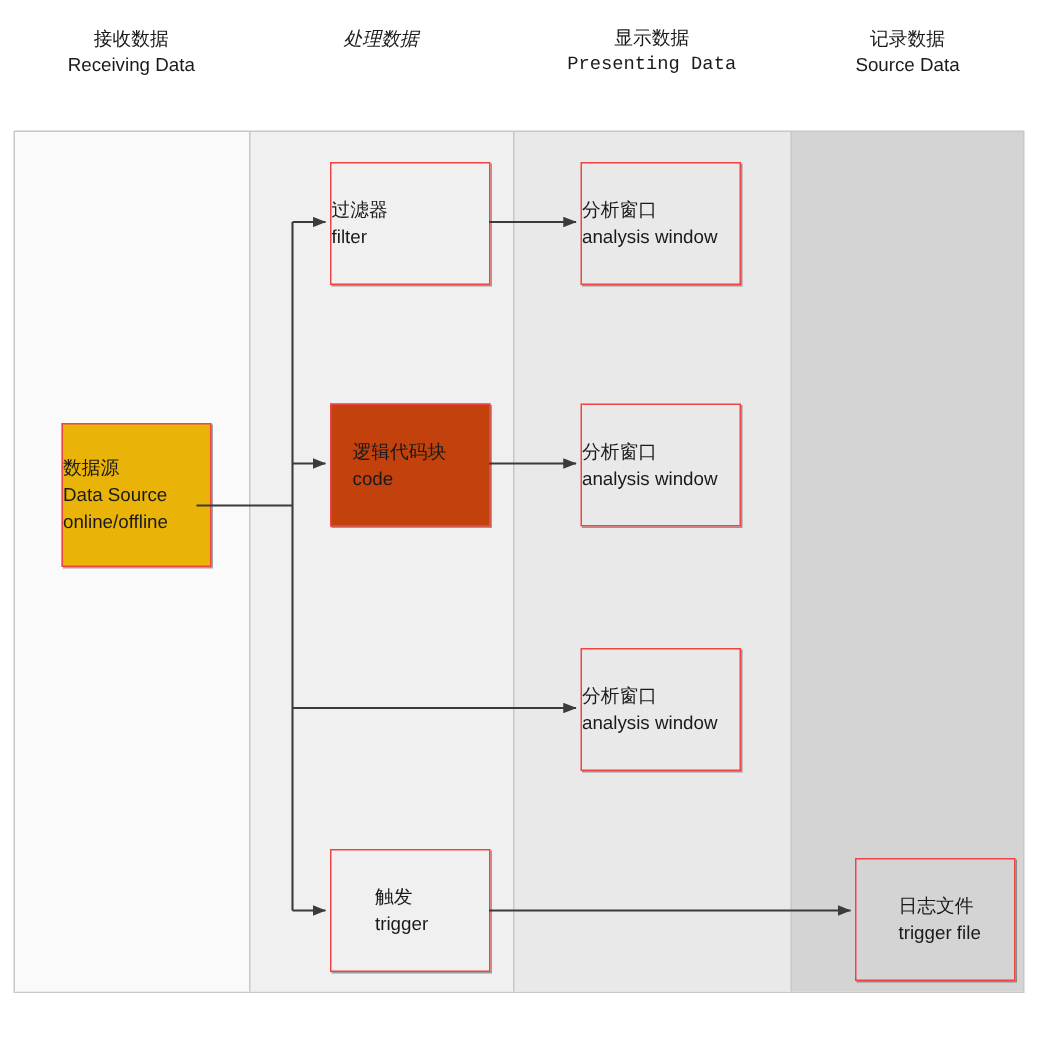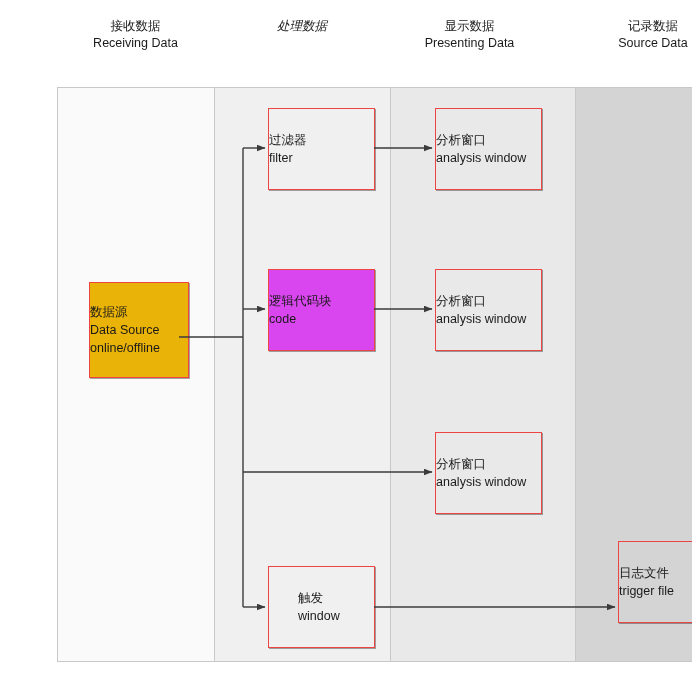--- a/index.html
+++ b/index.html
@@ -11,21 +11,20 @@
     width: 692px;
     height: 692px;
     font-family: "Liberation Sans", "DejaVu Sans", sans-serif;
     color: #1a1a1a;
     overflow: hidden;
   }
   #canvas {
     position: relative;
     width: 604px;
     height: 692px;
-    margin-left: 48px;
   }
 
   
   .lane-header {
     position: absolute;
     text-align: center;
     font-size: 12.5px;
     line-height: 17px;
     color: #1a1a1a;
     top: 18px;
@@ -98,21 +97,21 @@
 
 <div id="canvas">
 
   <div class="lane-header" style="left:9px; width:157px;">
     <span class="cn">接收数据</span>
     <span class="en">Receiving Data</span>
   </div>
   <div class="lane-header" style="left:166px; width:176px;font-style:italic;">
     <span class="cn">处理数据</span>
   </div>
-  <div class="lane-header" style="left:329px; width:185px;">
+  <div class="lane-header" style="left:342px; width:185px;font-family:Liberation Mono, monospace;">
     <span class="cn">显示数据</span>
     <span class="en">Presenting Data</span>
   </div>
   <div class="lane-header" style="left:527px; width:156px;">
     <span class="cn">记录数据</span>
     <span class="en">Source Data</span>
   </div>
 
   <div id="lanes">
 
@@ -129,46 +128,46 @@
       <span class="cn">数据源</span>
       <span class="en">Data Source</span>
       <span class="sub">online/offline</span>
     </div>
 
     <div class="node" style="left:210px; top:20px; width:107px; height:82px; background:#f0f0f0;">
       <span class="cn">过滤器</span>
       <span class="en">filter</span>
     </div>
 
-    <div class="node" style="left:210px; top:181px; width:107px; height:82px; background:#d946ef;">
+    <div class="node" style="left:210px; top:181px; width:107px; height:82px; background:#c2410c;padding-left:14px;">
       <span class="cn">逻辑代码块</span>
       <span class="en">code</span>
     </div>
 
     <div class="node" style="left:210px; top:478px; width:107px; height:82px; background:#f0f0f0;padding-left:29px;">
       <span class="cn">触发</span>
-      <span class="en">window</span>
+      <span class="en">trigger</span>
     </div>
 
     <div class="node" style="left:377px; top:20px; width:107px; height:82px; background:#e9e9e9;">
       <span class="cn">分析窗口</span>
       <span class="en">analysis window</span>
     </div>
 
     <div class="node" style="left:377px; top:181px; width:107px; height:82px; background:#e9e9e9;">
       <span class="cn">分析窗口</span>
       <span class="en">analysis window</span>
     </div>
 
     <div class="node" style="left:377px; top:344px; width:107px; height:82px; background:#e9e9e9;">
       <span class="cn">分析窗口</span>
       <span class="en">analysis window</span>
     </div>
 
-    <div class="node" style="left:560px; top:453px; width:107px; height:82px; background:#d4d4d4;">
+    <div class="node" style="left:560px; top:484px; width:107px; height:82px; background:#d4d4d4;padding-left:28px;">
       <span class="cn">日志文件</span>
       <span class="en">trigger file</span>
     </div>
 
   </div>
 
   <svg id="wires" viewBox="0 0 692 692" width="692" height="692">
     <defs>
       <marker id="arrowhead" markerWidth="9" markerHeight="7" refX="8.5" refY="3.5" orient="auto" markerUnits="userSpaceOnUse">
         <polygon points="0 0, 9 3.5, 0 7" fill="#3b3b3b"></polygon>

